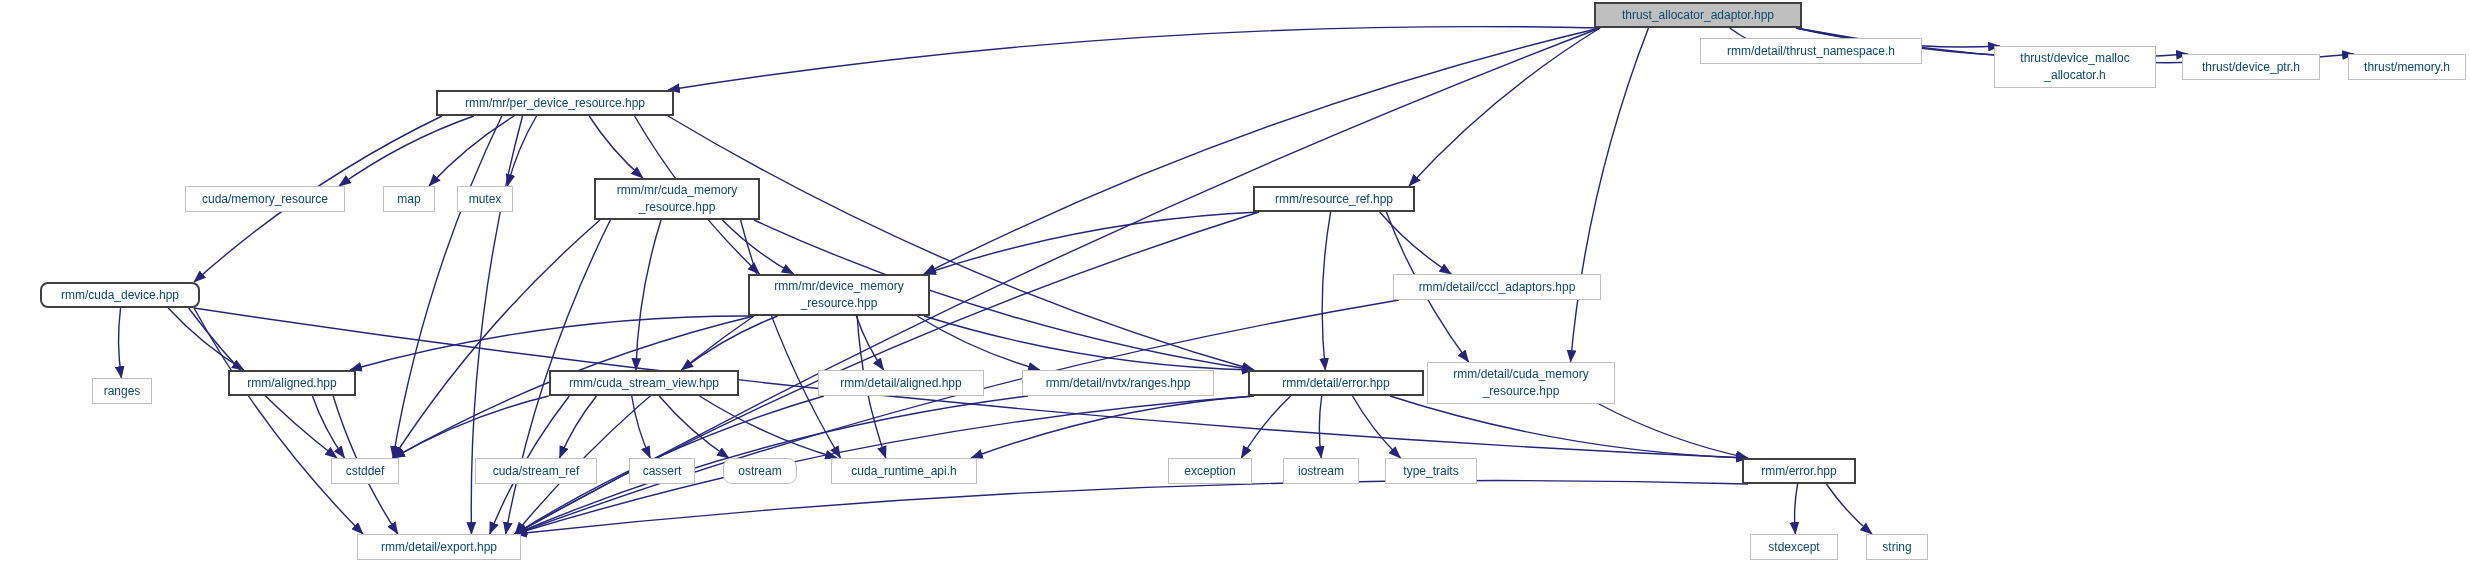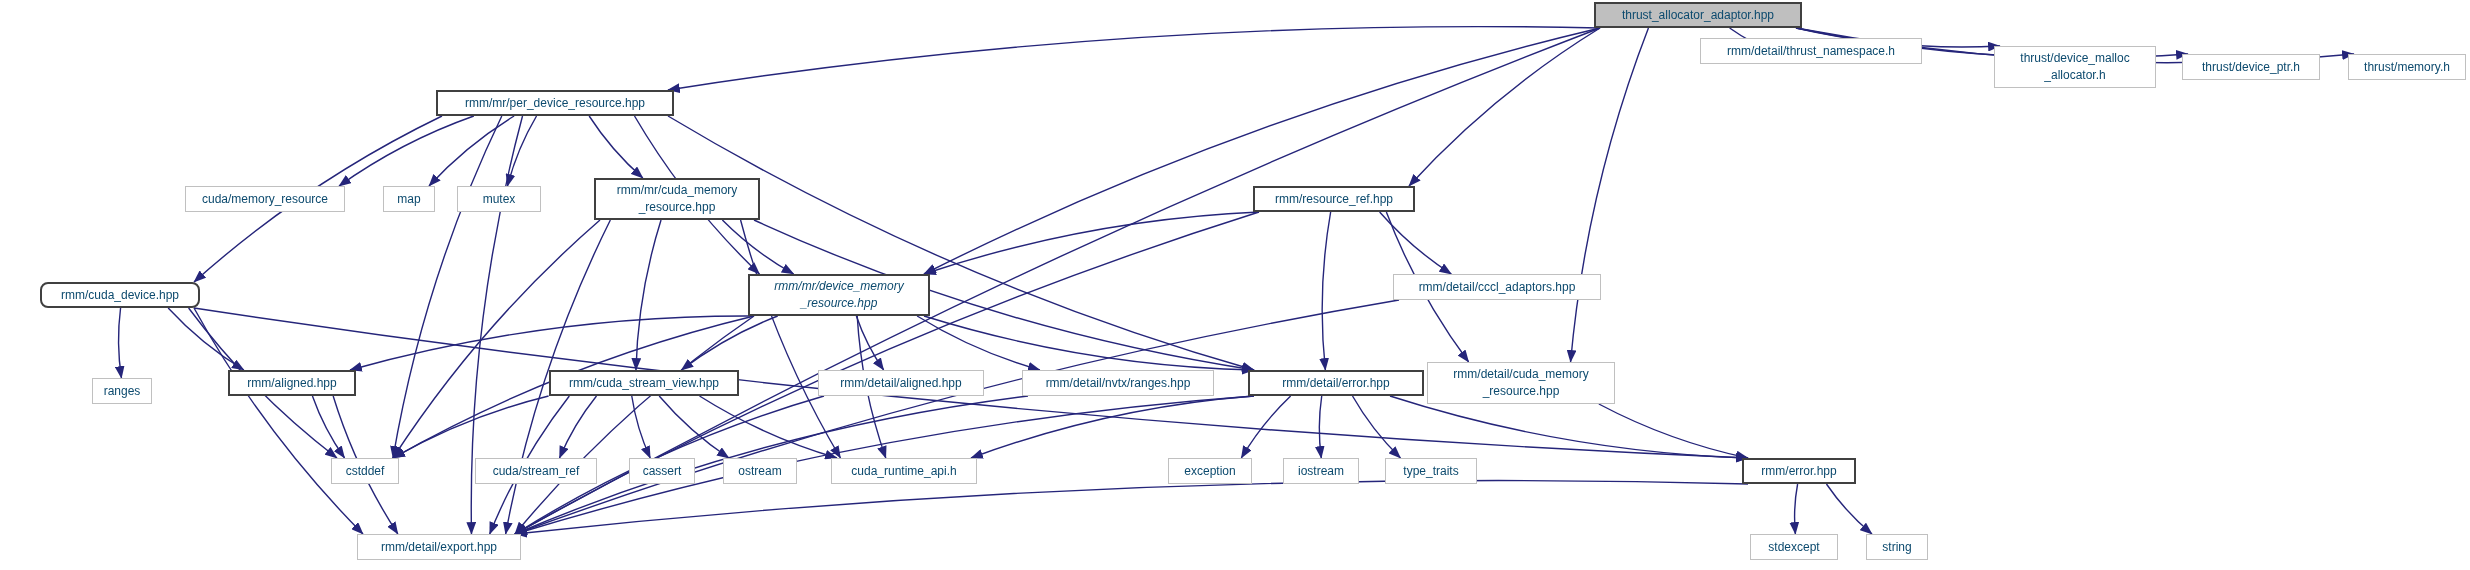--- a/index.html
+++ b/index.html
@@ -124,40 +124,40 @@
   <div id="nodes">
       <div class="node root" style="left: 1594px; top: 2px; width: 208px; height: 26px;">thrust_allocator_adaptor.hpp</div>
       <div class="node " style="left: 1700px; top: 38px; width: 222px; height: 26px;">rmm/detail/thrust_namespace.h</div>
       <div class="node " style="left: 1994px; top: 46px; width: 162px; height: 42px;">thrust/device_malloc
 _allocator.h</div>
       <div class="node " style="left: 2182px; top: 54px; width: 138px; height: 26px;">thrust/device_ptr.h</div>
       <div class="node " style="left: 2348px; top: 54px; width: 118px; height: 26px;">thrust/memory.h</div>
       <div class="node primary" style="left: 436px; top: 90px; width: 238px; height: 26px;">rmm/mr/per_device_resource.hpp</div>
       <div class="node " style="left: 185px; top: 186px; width: 160px; height: 26px;">cuda/memory_resource</div>
       <div class="node " style="left: 383px; top: 186px; width: 52px; height: 26px;">map</div>
-      <div class="node " style="left: 457px; top: 186px; width: 84px; height: 26px;">mutex</div>
+      <div class="node " style="left: 457px; top: 186px; width: 56px; height: 26px;">mutex</div>
       <div class="node primary" style="left: 594px; top: 178px; width: 166px; height: 42px;">rmm/mr/cuda_memory
 _resource.hpp</div>
       <div class="node primary" style="left: 1253px; top: 186px; width: 162px; height: 26px;">rmm/resource_ref.hpp</div>
       <div class="node primary" style="left: 40px; top: 282px; width: 160px; height: 26px; border-radius: 8px;">rmm/cuda_device.hpp</div>
-      <div class="node primary" style="left: 748px; top: 274px; width: 182px; height: 42px; font-style: italic;">rmm/mr/device_memory
+      <div class="node primary" style="left: 748px; top: 274px; width: 182px; height: 42px;">rmm/mr/device_memory
 _resource.hpp</div>
       <div class="node " style="left: 1393px; top: 274px; width: 208px; height: 26px;">rmm/detail/cccl_adaptors.hpp</div>
       <div class="node " style="left: 92px; top: 378px; width: 60px; height: 26px;">ranges</div>
       <div class="node primary" style="left: 228px; top: 370px; width: 128px; height: 26px;">rmm/aligned.hpp</div>
       <div class="node primary" style="left: 525px; top: 370px; width: 190px; height: 26px; margin-left: 24px;">rmm/cuda_stream_view.hpp</div>
       <div class="node " style="left: 818px; top: 370px; width: 166px; height: 26px;">rmm/detail/aligned.hpp</div>
       <div class="node " style="left: 1022px; top: 370px; width: 192px; height: 26px;">rmm/detail/nvtx/ranges.hpp</div>
       <div class="node primary" style="left: 1248px; top: 370px; width: 176px; height: 26px;">rmm/detail/error.hpp</div>
       <div class="node " style="left: 1427px; top: 362px; width: 188px; height: 42px;">rmm/detail/cuda_memory
 _resource.hpp</div>
       <div class="node " style="left: 331px; top: 458px; width: 68px; height: 26px;">cstddef</div>
       <div class="node " style="left: 475px; top: 458px; width: 122px; height: 26px;">cuda/stream_ref</div>
       <div class="node " style="left: 629px; top: 458px; width: 66px; height: 26px;">cassert</div>
-      <div class="node " style="left: 723px; top: 458px; width: 74px; height: 26px;">ostream</div>
+      <div class="node " style="left: 723px; top: 458px; width: 74px; height: 26px; border-radius: 9px;">ostream</div>
       <div class="node " style="left: 831px; top: 458px; width: 146px; height: 26px;">cuda_runtime_api.h</div>
       <div class="node " style="left: 1168px; top: 458px; width: 84px; height: 26px;">exception</div>
       <div class="node " style="left: 1283px; top: 458px; width: 76px; height: 26px;">iostream</div>
       <div class="node " style="left: 1385px; top: 458px; width: 92px; height: 26px;">type_traits</div>
       <div class="node primary" style="left: 1742px; top: 458px; width: 114px; height: 26px;">rmm/error.hpp</div>
       <div class="node " style="left: 357px; top: 534px; width: 164px; height: 26px;">rmm/detail/export.hpp</div>
       <div class="node " style="left: 1750px; top: 534px; width: 88px; height: 26px;">stdexcept</div>
       <div class="node " style="left: 1866px; top: 534px; width: 62px; height: 26px;">string</div>
     </div>
 </div>

